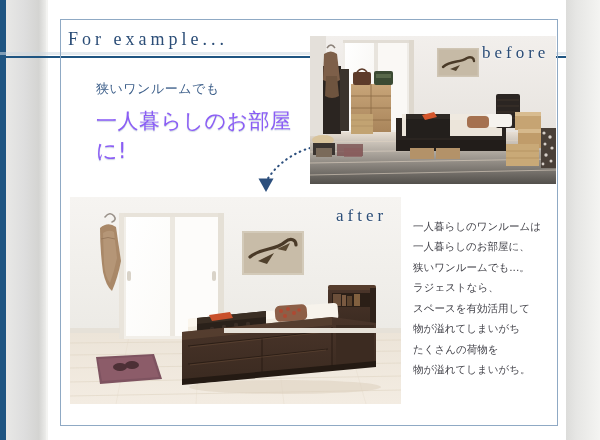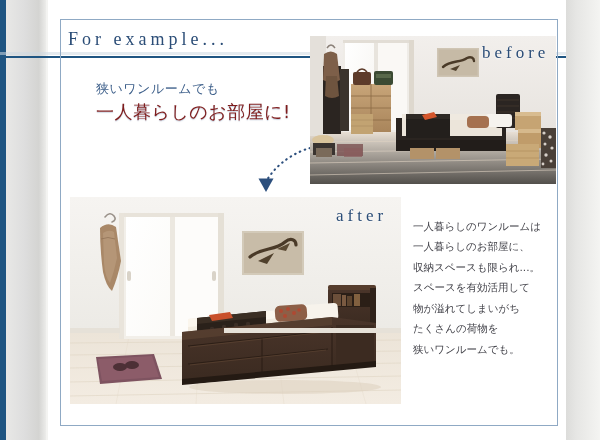--- a/index.html
+++ b/index.html
@@ -31,22 +31,22 @@
 
   .hdr{position:absolute;left:68px;top:29px;width:470px;height:26px;
     font-family:"Liberation Serif", serif;
     font-size:18px;letter-spacing:4px;color:#2b4d77;white-space:nowrap;}
 
   
   .lede{position:absolute;left:96px;top:80px;width:205px;
     font-family:"DejaVu Sans", sans-serif;color:#3d5f8a;line-height:1.45;}
   .lede .l1{font-size:13px;letter-spacing:.5px;display:block;}
   .lede .l2{font-size:13px;letter-spacing:.5px;display:block;}
-  .lede .l3{font-size:18px;letter-spacing:.5px;display:block;margin-top:0;
-    color:#7f1d1d;text-shadow:0 1px 1px rgba(150,170,195,.55);}
+  .lede .l3{font-size:21px;letter-spacing:.5px;display:block;margin-top:7px;
+    color:#8b5cf6;text-shadow:0 1px 1px rgba(150,170,195,.55);}
 
   
   .arrow{position:absolute;left:240px;top:140px;width:72px;height:58px;}
 
   
   .photo{position:absolute;overflow:hidden;background:#efece8;}
   #photo-before{left:310px;top:36px;width:246px;height:148px;}
   #photo-after{left:70px;top:197px;width:331px;height:207px;}
 
   .lbl{position:absolute;font-family:"Liberation Serif", serif;
@@ -332,20 +332,21 @@
 
       <rect x="0" y="131" width="50" height="5" fill="#e6e1d8"></rect>
       <rect x="154" y="131" width="177" height="5" fill="#e6e1d8"></rect>
     </svg>
   </div>
   <div class="lbl" id="label-after">after</div>
 
   <div class="body-copy">
     <span>一人暮らしのワンルームは</span>
     <span>一人暮らしのお部屋に、</span>
-    <span>収納スペースも限られ...。</span>
+    <span>狭いワンルームでも...。</span>
+    <span>ラジェストなら、</span>
     <span>スペースを有効活用して</span>
     <span>物が溢れてしまいがち</span>
     <span>たくさんの荷物を</span>
-    <span>狭いワンルームでも。</span>
+    <span>物が溢れてしまいがち。</span>
   </div>
 
 </div>
 
 </body></html>

